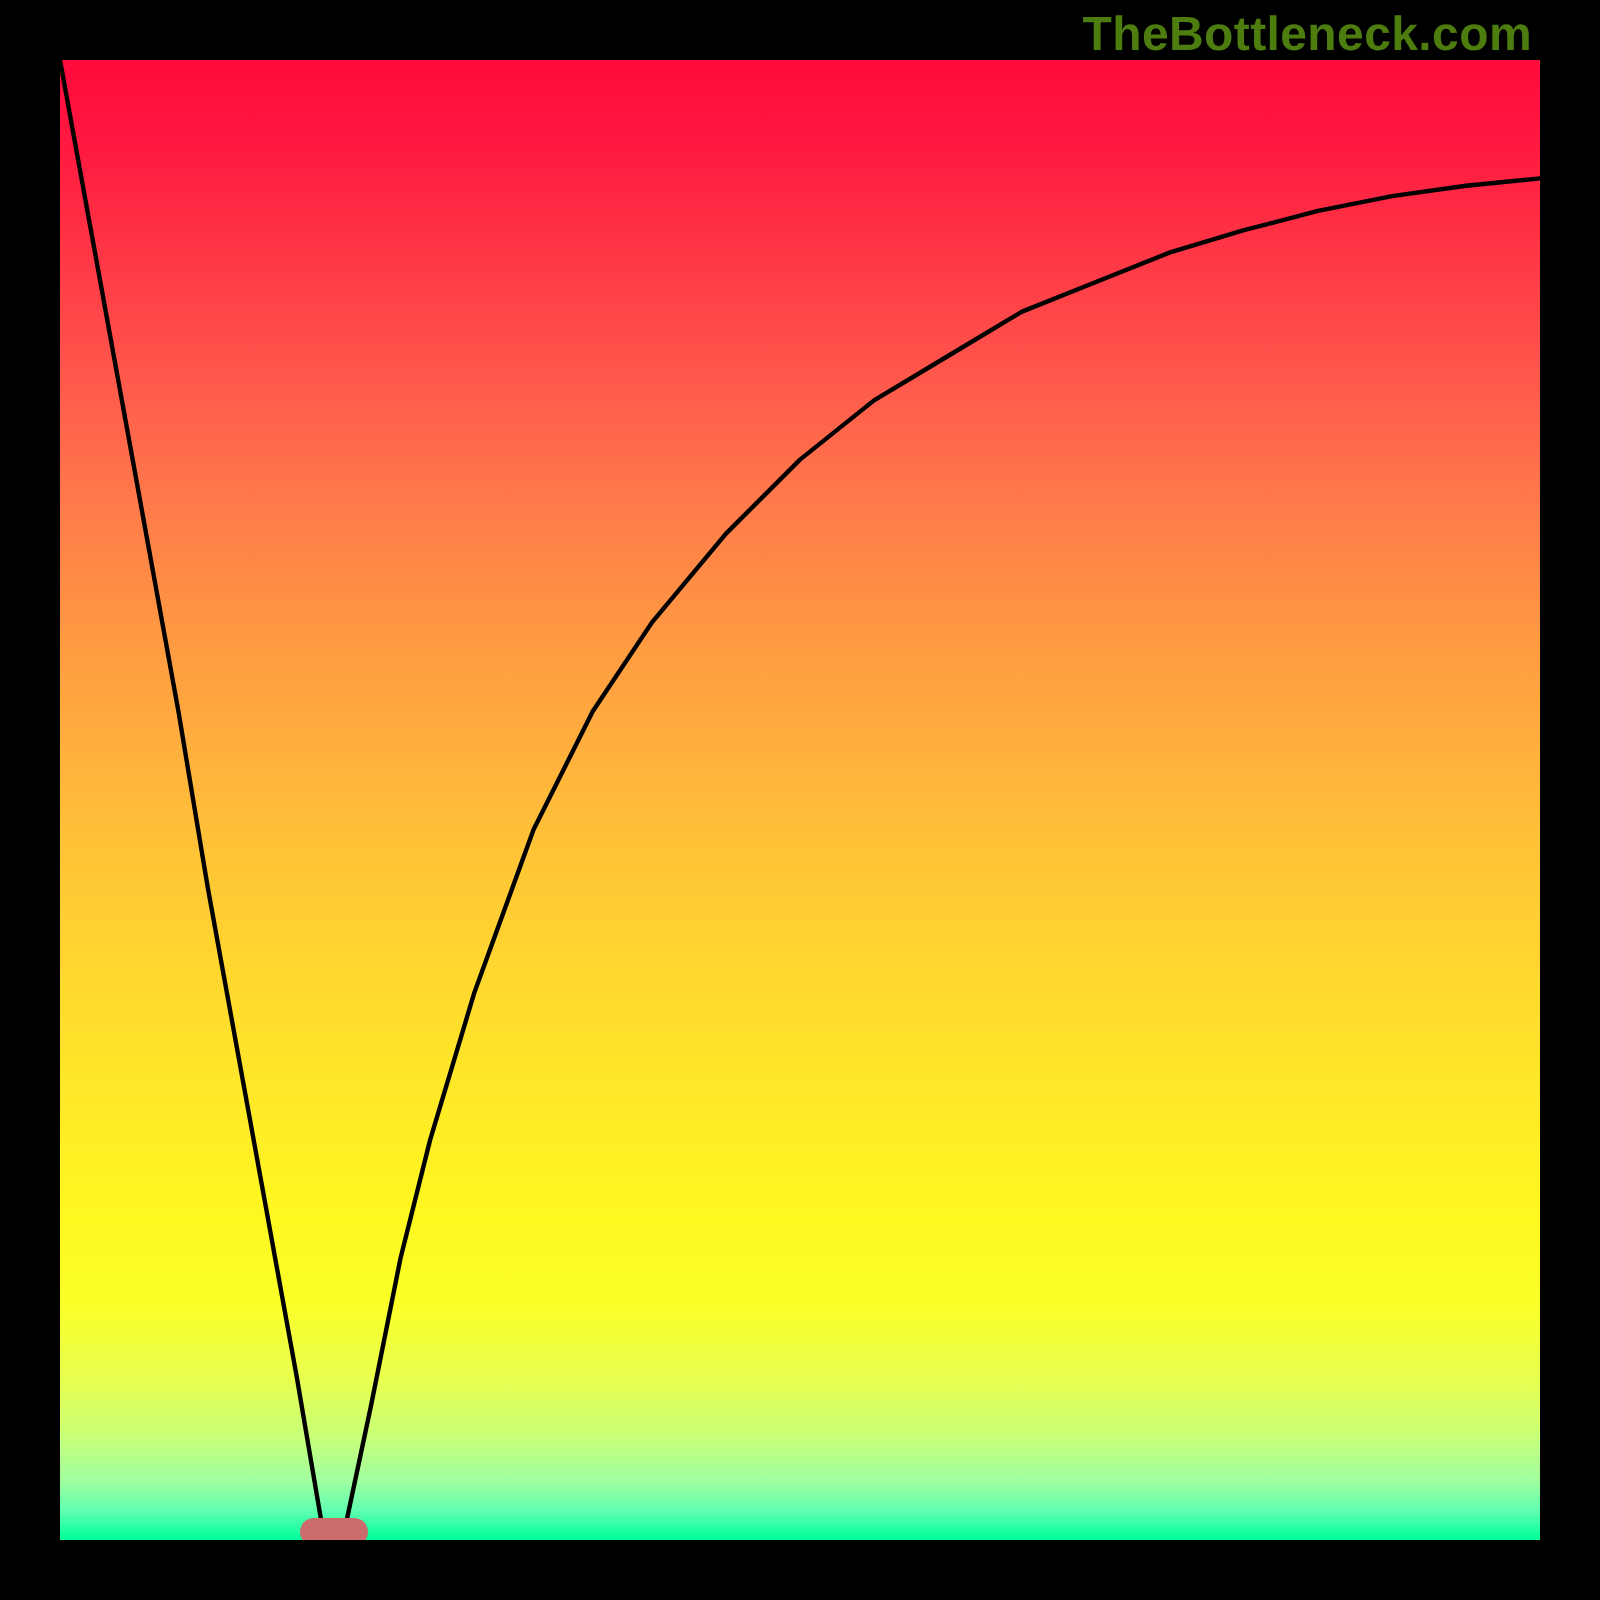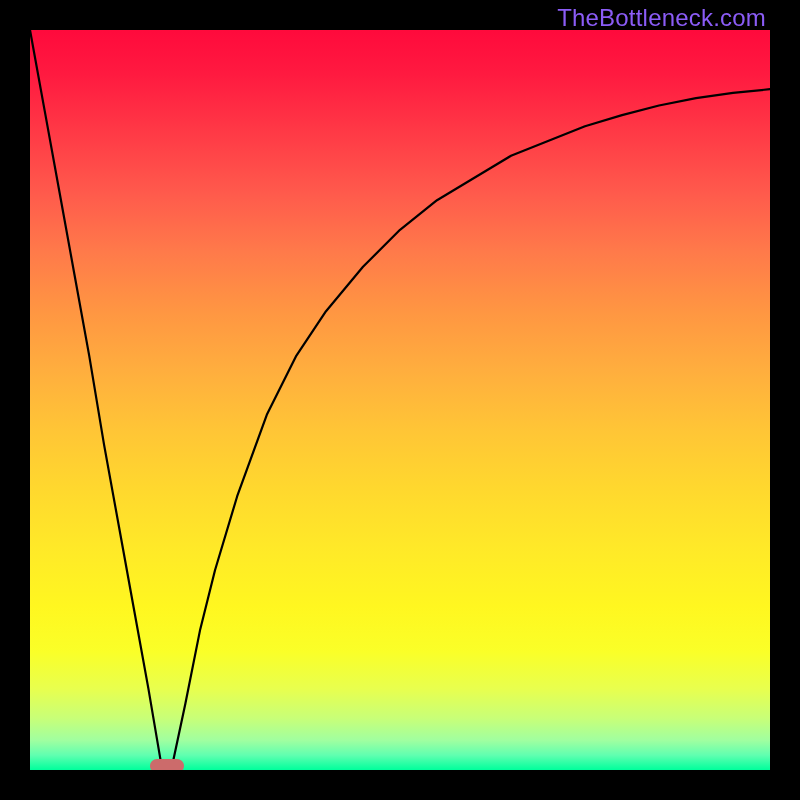--- a/index.html
+++ b/index.html
@@ -45,23 +45,23 @@
       #c8ff78 93%,
       #a0ffa0 96%,
       #60ffb0 98%,
       #00ff9c 100%
     );
   }
   .watermark {
     position: absolute;
     right: 34px;
     top: 4px;
-    color: #8b5cf6;
+    color: #4d7c0f;
     font-size: 24px;
-    font-weight: 400;
+    font-weight: 700;
     letter-spacing: 0.2px;
     user-select: none;
   }
   svg.curve {
     position: absolute;
     inset: 0;
   }
   .marker {
     position: absolute;
     width: 34px;

